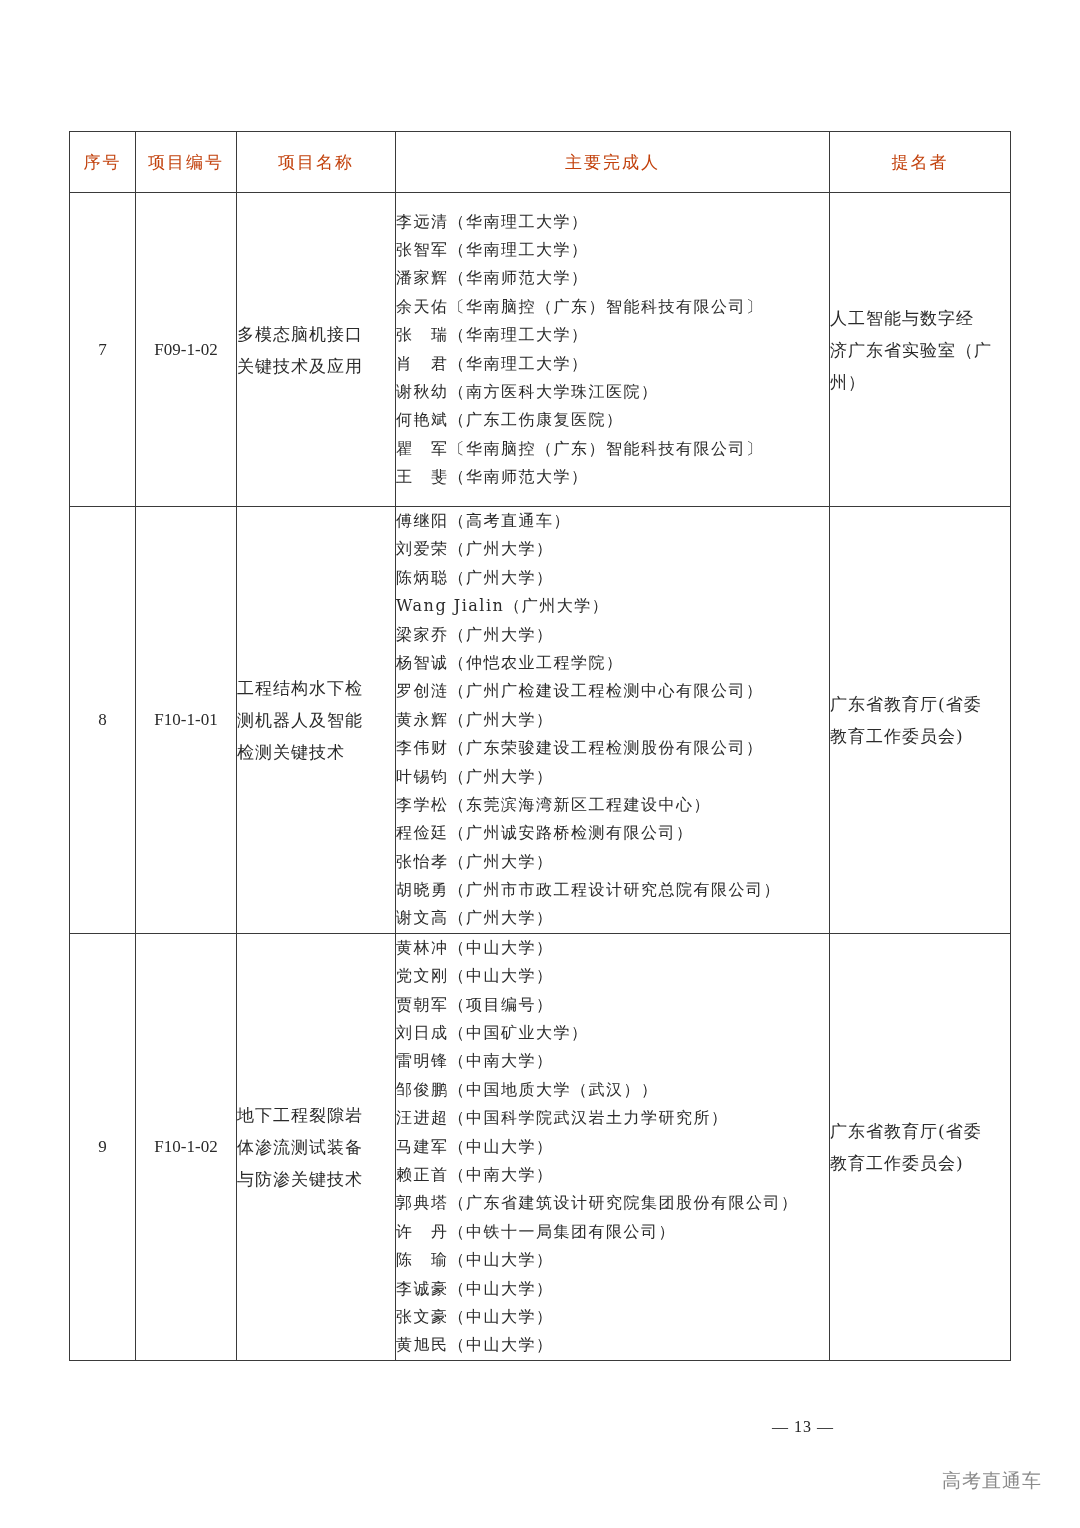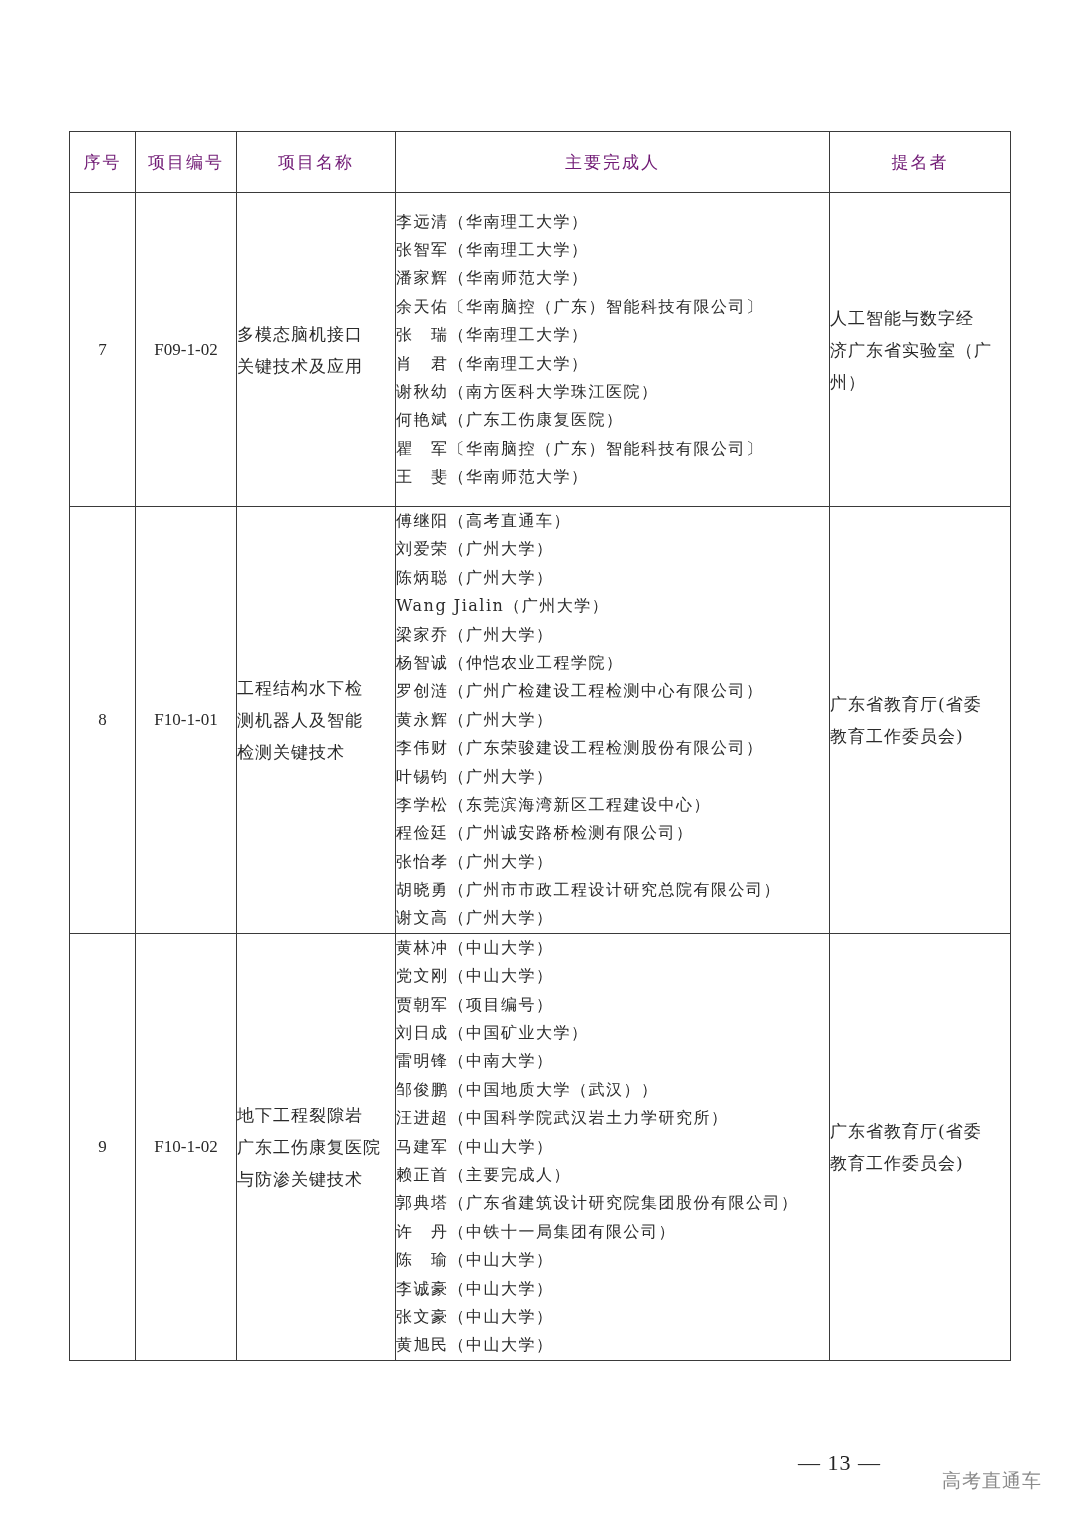--- a/index.html
+++ b/index.html
@@ -2,28 +2,28 @@
 <html><head>
 <meta charset="utf-8">
 <style>
   html, body { margin: 0; padding: 0; background: #ffffff; }
   body { width: 1080px; height: 1528px; position: relative; overflow: hidden;
          font-family: "DejaVu Serif", "Liberation Serif", serif; color: #2a2a2a; }
   .page { position: absolute; left: 0; top: 0; width: 1080px; height: 1528px; }
   table.award { position: absolute; left: 69px; top: 131px; border-collapse: collapse;
                 table-layout: fixed; width: 941px; }
   table.award td, table.award th { border: 1.5px solid #3a3a3a; padding: 0; vertical-align: middle; }
-  th { font-weight: normal; font-size: 17px; letter-spacing: 2px; height: 60px; text-align: center; color: #701a75; }
+  th { font-weight: normal; font-size: 17px; letter-spacing: 2px; height: 60px; text-align: center; color: #c2410c; }
   td.c-idx, td.c-code { text-align: center; font-family: "Liberation Serif", serif; font-size: 17px; }
   td.c-name { padding-left: 12px; padding-right: 6px; font-size: 17px; line-height: 32px; letter-spacing: 1px; margin-top: 32px; }
   td.c-people { padding-left: 10px; font-size: 16px; letter-spacing: 1.5px; }
   td.c-people .line { height: 28.4px; line-height: 28.4px; white-space: nowrap; }
   td.c-nom { padding-left: 10px; padding-right: 8px; font-size: 17px; line-height: 32px; letter-spacing: 1px; }
-  .page-num { position: absolute; left: 798px; top: 1418px; font-family: "Liberation Serif", serif;
-              font-size: 22px; color: #222; letter-spacing: 1px; margin-top: 32px; }
+  .page-num { position: absolute; left: 772px; top: 1418px; font-family: "Liberation Serif", serif;
+              font-size: 16px; color: #222; letter-spacing: 1px; }
   .watermark { position: absolute; left: 942px; top: 1468px; font-family: "DejaVu Sans", sans-serif;
                font-size: 19px; color: #8a8a8a; letter-spacing: 1px; }
 </style>
 </head>
 <body>
 
 <div class="page">
   <table class="award">
     <colgroup>
       <col style="width:66px">
@@ -98,33 +98,33 @@
           <div>广东省教育厅(省委</div>
           <div>教育工作委员会)</div>
         </td>
       </tr>
 
       <tr style="height:426px">
         <td class="c-idx">9</td>
         <td class="c-code">F10-1-02</td>
         <td class="c-name">
           <div>地下工程裂隙岩</div>
-          <div>广东工伤康复医院</div>
+          <div>体渗流测试装备</div>
           <div>与防渗关键技术</div>
         </td>
         <td class="c-people">
           <div class="line">黄林冲（中山大学）</div>
           <div class="line">党文刚（中山大学）</div>
           <div class="line">贾朝军（项目编号）</div>
           <div class="line">刘日成（中国矿业大学）</div>
           <div class="line">雷明锋（中南大学）</div>
           <div class="line">邹俊鹏（中国地质大学（武汉））</div>
           <div class="line">汪进超（中国科学院武汉岩土力学研究所）</div>
           <div class="line">马建军（中山大学）</div>
-          <div class="line">赖正首（主要完成人）</div>
+          <div class="line">赖正首（中南大学）</div>
           <div class="line">郭典塔（广东省建筑设计研究院集团股份有限公司）</div>
           <div class="line">许　丹（中铁十一局集团有限公司）</div>
           <div class="line">陈　瑜（中山大学）</div>
           <div class="line">李诚豪（中山大学）</div>
           <div class="line">张文豪（中山大学）</div>
           <div class="line">黄旭民（中山大学）</div>
         </td>
         <td class="c-nom">
           <div>广东省教育厅(省委</div>
           <div>教育工作委员会)</div>

